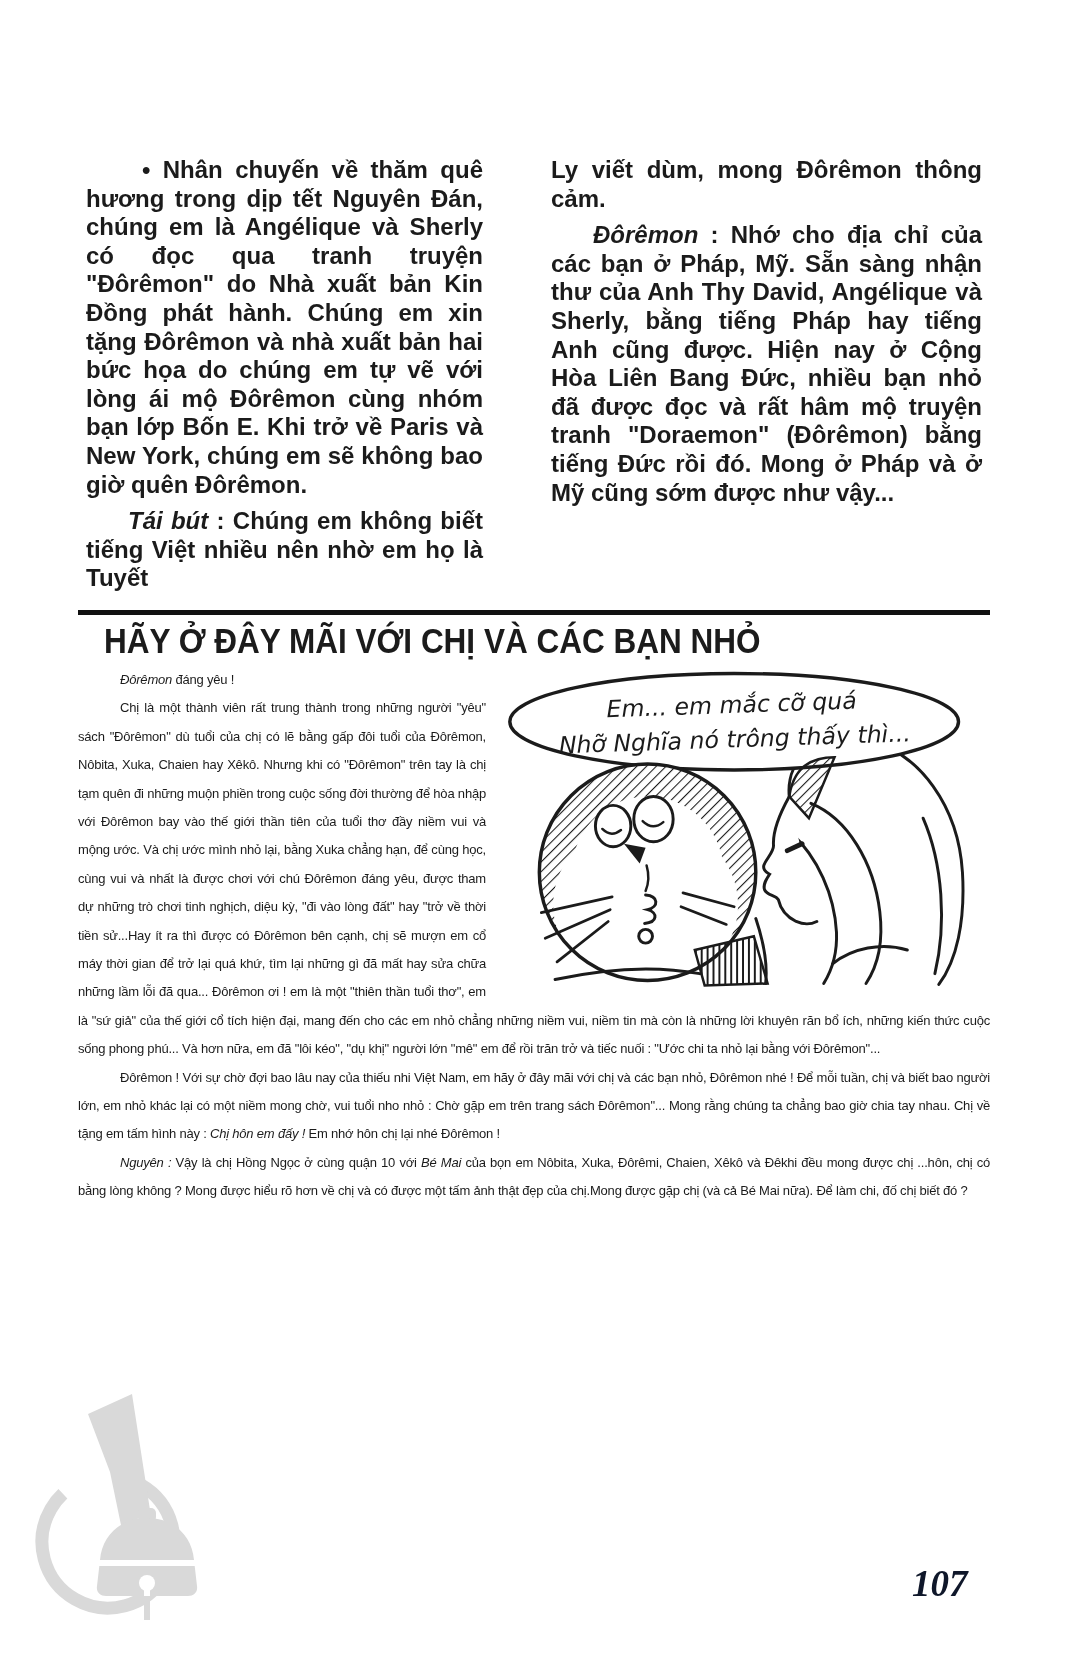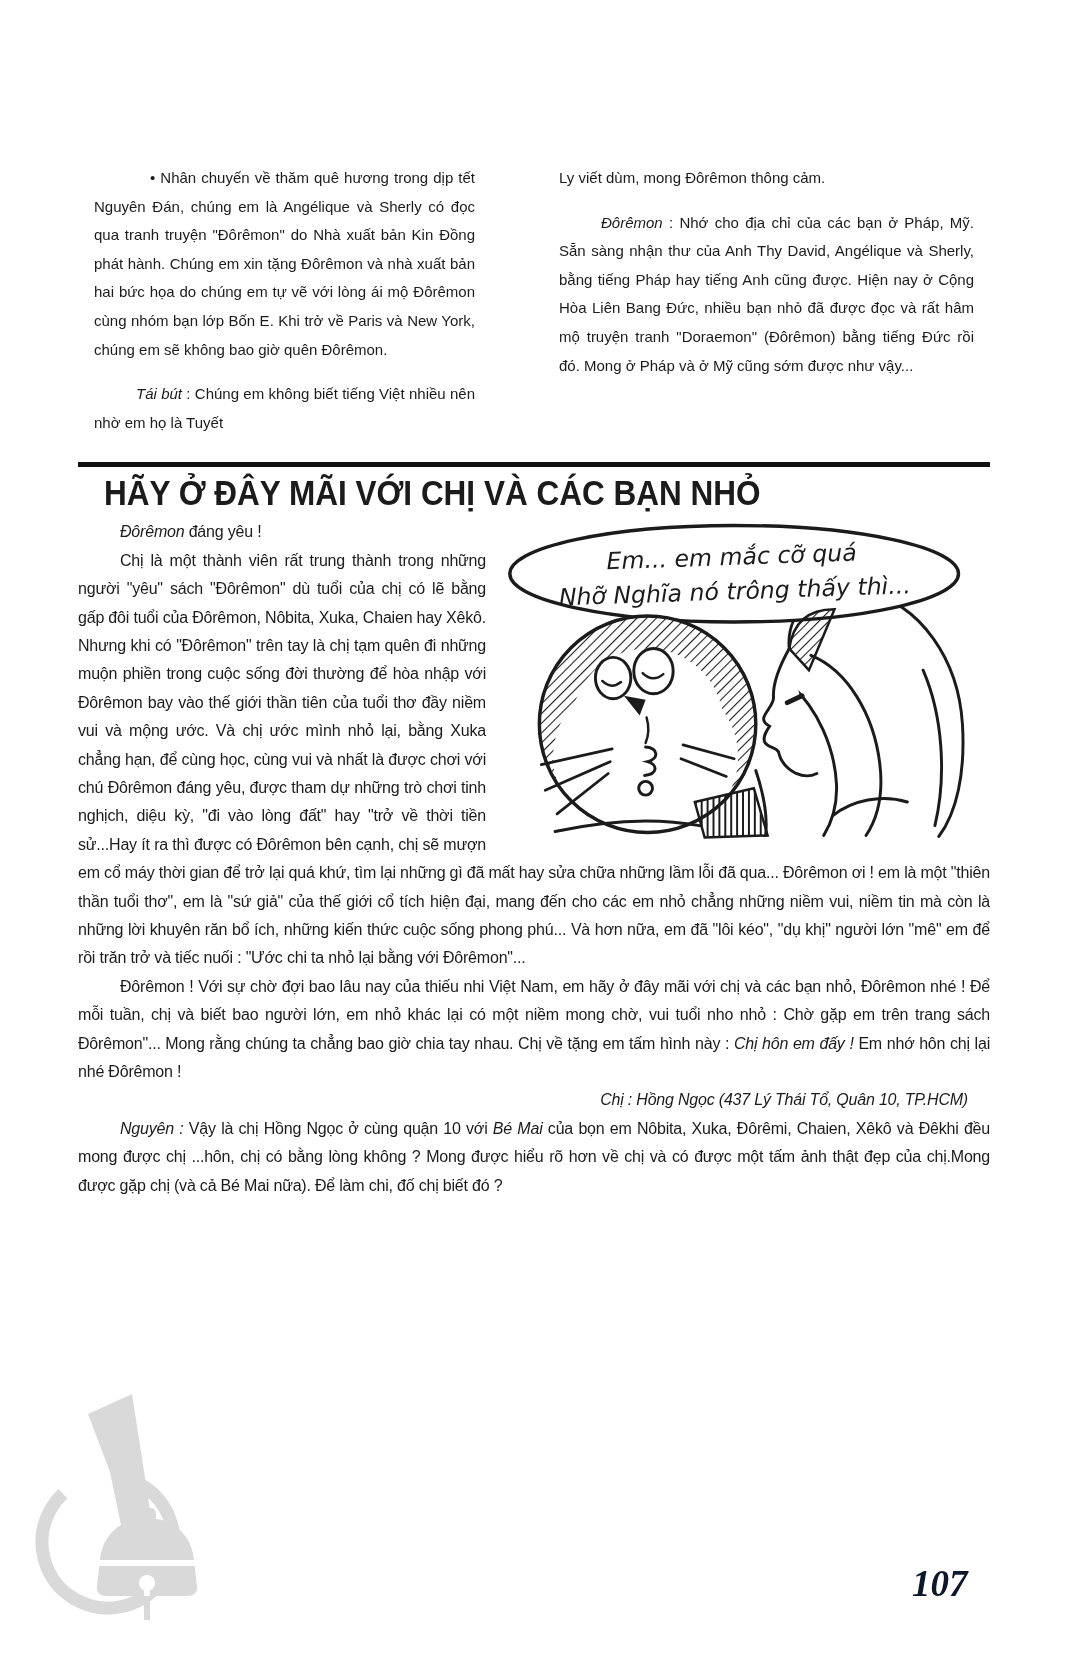--- a/index.html
+++ b/index.html
@@ -13,40 +13,40 @@
   }
   .content{
     position:relative;z-index:1;
     padding:148px 79px 0 78px;
   }
   
   .letters{display:flex;gap:52px;}
   .col1{width:413px;}
   .col2{width:447px;}
   .letters p{
-    margin:16px;text-align:justify;
-    font-size:15px;line-height:28.6px;
+    margin:8px;text-align:justify;
+    font-size:24px;line-height:28.6px;font-weight:bold;
   }
   .ind{text-indent:42px;}
   .bullet-ind{text-indent:56px;}
   .sig{text-align:right !important;padding-right:6px;}
   .it{font-style:italic;}
   
   .rule{height:5px;background:#111;margin-top:9px;}
   .heading{
     font-weight:bold;font-size:35px;line-height:38px;
     margin:7px 0 4px 26px;
     letter-spacing:0px;white-space:nowrap;
     transform:scaleX(0.9);transform-origin:left center;
   }
   
   .article{margin-top:6px;}
   .article p{
     margin:0;text-align:justify;
-    font-size:16px;line-height:28.4px;
+    font-size:13px;line-height:28.4px;
     letter-spacing:-0.2px;
   }
   .byline{
     text-align:right !important;
     font-style:italic;
     padding-right:22px;
   }
   .fig{
     float:right;width:492px;height:320px;
     margin:2px 0 6px 12px;
@@ -160,21 +160,20 @@
           <path d="M262,252 C270,276 274,300 272,318" fill="none" stroke="#1b1b1b" stroke-width="3"></path>
         </g>
       </svg>
 
       <p class="ind"><span class="it">Đôrêmon</span><span> đáng yêu !</span></p>
 
       <p class="ind">Chị là một thành viên rất trung thành trong những người "yêu" sách "Đôrêmon" dù tuổi của chị có lẽ bằng gấp đôi tuổi của Đôrêmon, Nôbita, Xuka, Chaien hay Xêkô. Nhưng khi có "Đôrêmon" trên tay là chị tạm quên đi những muộn phiền trong cuộc sống đời thường để hòa nhập với Đôrêmon bay vào thế giới thần tiên của tuổi thơ đầy niềm vui và mộng ước. Và chị ước mình nhỏ lại, bằng Xuka chẳng hạn, để cùng học, cùng vui và nhất là được chơi với chú Đôrêmon đáng yêu, được tham dự những trò chơi tinh nghịch, diệu kỳ, "đi vào lòng đất" hay "trở về thời tiền sử...Hay ít ra thì được có Đôrêmon bên cạnh, chị sẽ mượn em cổ máy thời gian để trở lại quá khứ, tìm lại những gì đã mất hay sửa chữa những lầm lỗi đã qua... Đôrêmon ơi ! em là một "thiên thần tuổi thơ", em là "sứ giả" của thế giới cổ tích hiện đại, mang đến cho các em nhỏ chẳng những niềm vui, niềm tin mà còn là những lời khuyên răn bổ ích, những kiến thức cuộc sống phong phú... Và hơn nữa, em đã "lôi kéo", "dụ khị" người lớn "mê" em để rồi trăn trở và tiếc nuối : "Ước chi ta nhỏ lại bằng với Đôrêmon"...</p>
 
       <p class="ind"><span>Đôrêmon ! Với sự chờ đợi bao lâu nay của thiếu nhi Việt Nam, em hãy ở đây mãi với chị và các bạn nhỏ, Đôrêmon nhé ! Để mỗi tuần, chị và biết bao người lớn, em nhỏ khác lại có một niềm mong chờ, vui tuổi nho nhỏ : Chờ gặp em trên trang sách Đôrêmon"... Mong rằng chúng ta chẳng bao giờ chia tay nhau. Chị về tặng em tấm hình này : </span><span class="it">Chị hôn em đấy !</span><span> Em nhớ hôn chị lại nhé Đôrêmon !</span></p>
 
-      <p class="byline">Chị : Hồng Ngọc (437 Lý Thái Tổ, Quân 10, TP.HCM)</p>
 
       <p class="ind"><span class="it">Nguyên :</span><span> Vậy là chị Hồng Ngọc ở cùng quận 10 với </span><span class="it">Bé Mai</span><span> của bọn em Nôbita, Xuka, Đôrêmi, Chaien, Xêkô và Đêkhi đều mong được chị ...hôn, chị có bằng lòng không ? Mong được hiểu rõ hơn về chị và có được một tấm ảnh thật đẹp của chị.Mong được gặp chị (và cả Bé Mai nữa). Để làm chi, đố chị biết đó ?</span></p>
 
       <div class="clear"></div>
     </div>
   </div>
 
   <div class="pagenum">107</div>
 </div>
 

